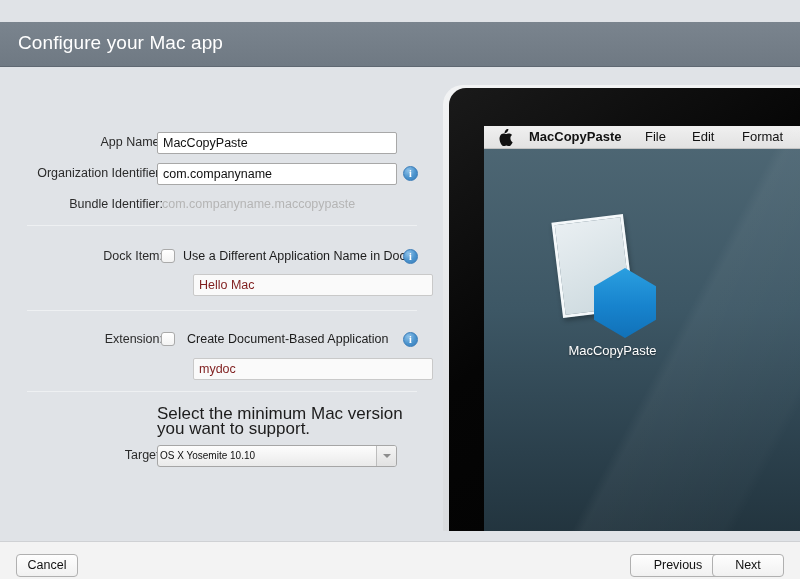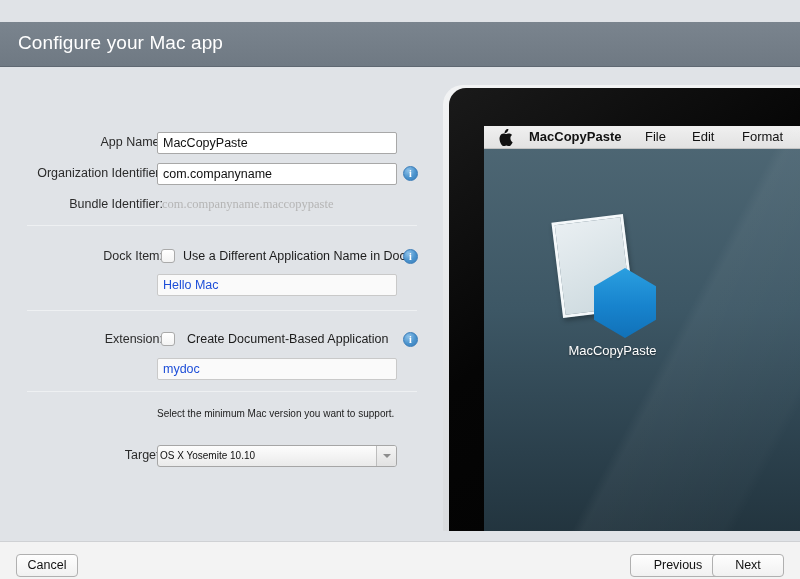--- a/index.html
+++ b/index.html
@@ -64,21 +64,21 @@
   }
 
   .tfield {
     position: absolute; left: 157px; width: 240px; height: 22px;
     background: #ffffff; border: 1px solid #a8a8a8;
     border-radius: 2px;
     font-size: 12.5px; color: #101010;
     padding: 0 5px; line-height: 20px;
     font-family: "Liberation Sans", sans-serif;
   }
-  .tfield.ghost { color: #1d4ed8; border-color: #c9c9c9; background: #fafafa; }
+  .tfield.ghost { color: #7f1d1d; border-color: #c9c9c9; background: #fafafa; margin-left: 36px; }
   .statictext {
     position: absolute; left: 162px; font-size: 12.5px; color: #b5b5b5;
   }
 
   .infoicon {
     position: absolute; width: 15px; height: 15px; border-radius: 50%;
     background: radial-gradient(circle at 35% 28%, #8fc3ea 0%, #4b93cd 55%, #3b7fbb 100%);
     border: 1px solid #3a7cb8;
     color: #ffffff; font-size: 10px; font-weight: bold;
     text-align: center; line-height: 13px;
@@ -93,21 +93,21 @@
   .cblabel { position: absolute; font-size: 12.5px; color: #1c1c1c; }
 
   .sep {
     position: absolute; left: 27px; width: 390px; height: 1px;
     background: #c7cacd;
     border-bottom: 1px solid #eef0f2;
   }
 
   .helptext {
     position: absolute; left: 157px; width: 250px;
-    font-size: 10px; color: #1c1c1c; line-height: 15px;
+    font-size: 17px; color: #1c1c1c; line-height: 15px;
   }
 
   
   #target-popup {
     position: absolute; left: 157px; width: 240px; height: 22px;
     border: 1px solid #a6a6a6; border-radius: 3px;
     background: linear-gradient(to bottom, #fdfdfd 0%, #eaeaea 100%);
   }
   #target-popup-label {
     position: absolute; left: 2px; top: 0; height: 20px; line-height: 20px;
@@ -227,21 +227,21 @@
       </div>
 
       <div class="row" style="top:95px;">
         <div class="flabel" style="top:3px;">Organization Identifier:</div>
         <div class="tfield">com.companyname</div>
         <div class="infoicon" style="left:403px; top:3px;">i</div>
       </div>
 
       <div class="row" style="top:126px;">
         <div class="flabel" style="top:3px;">Bundle Identifier:</div>
-        <div class="statictext" style="top:3px;font-family:Liberation Serif, serif;">com.companyname.maccopypaste</div>
+        <div class="statictext" style="top:3px;">com.companyname.maccopypaste</div>
       </div>
 
       <div class="sep" style="top:157px;"></div>
 
       <div class="row" style="top:178px;">
         <div class="flabel" style="top:3px;">Dock Item:</div>
         <div class="cbox" style="left:161px; top:3px;"></div>
         <div class="cblabel" style="left:183px; top:3px;">Use a Different Application Name in Dock</div>
         <div class="infoicon" style="left:403px; top:3px;">i</div>
       </div>

